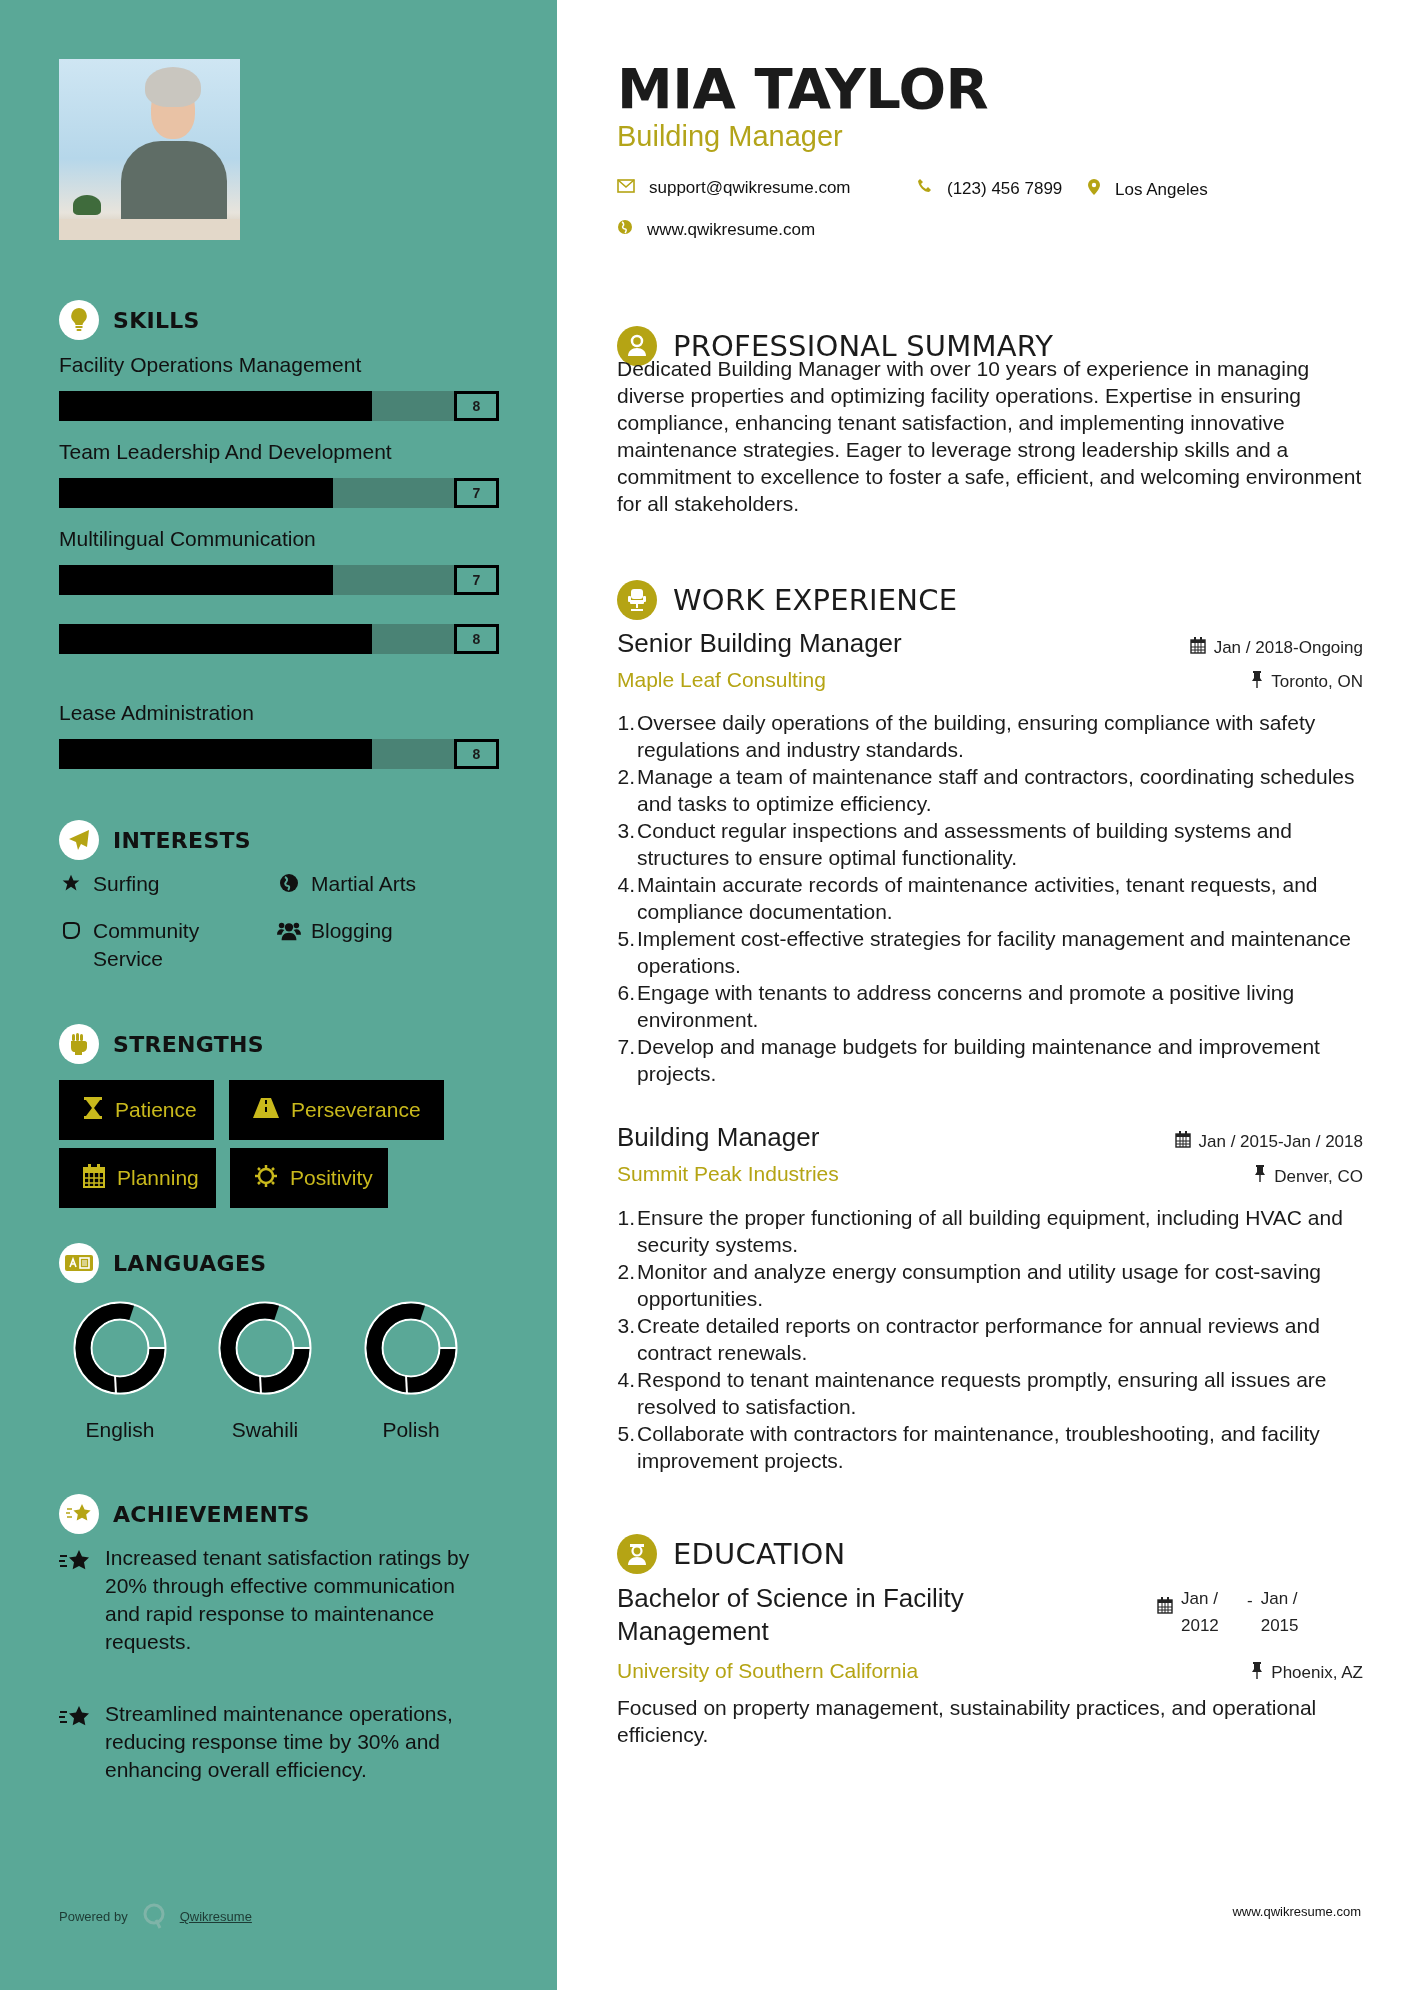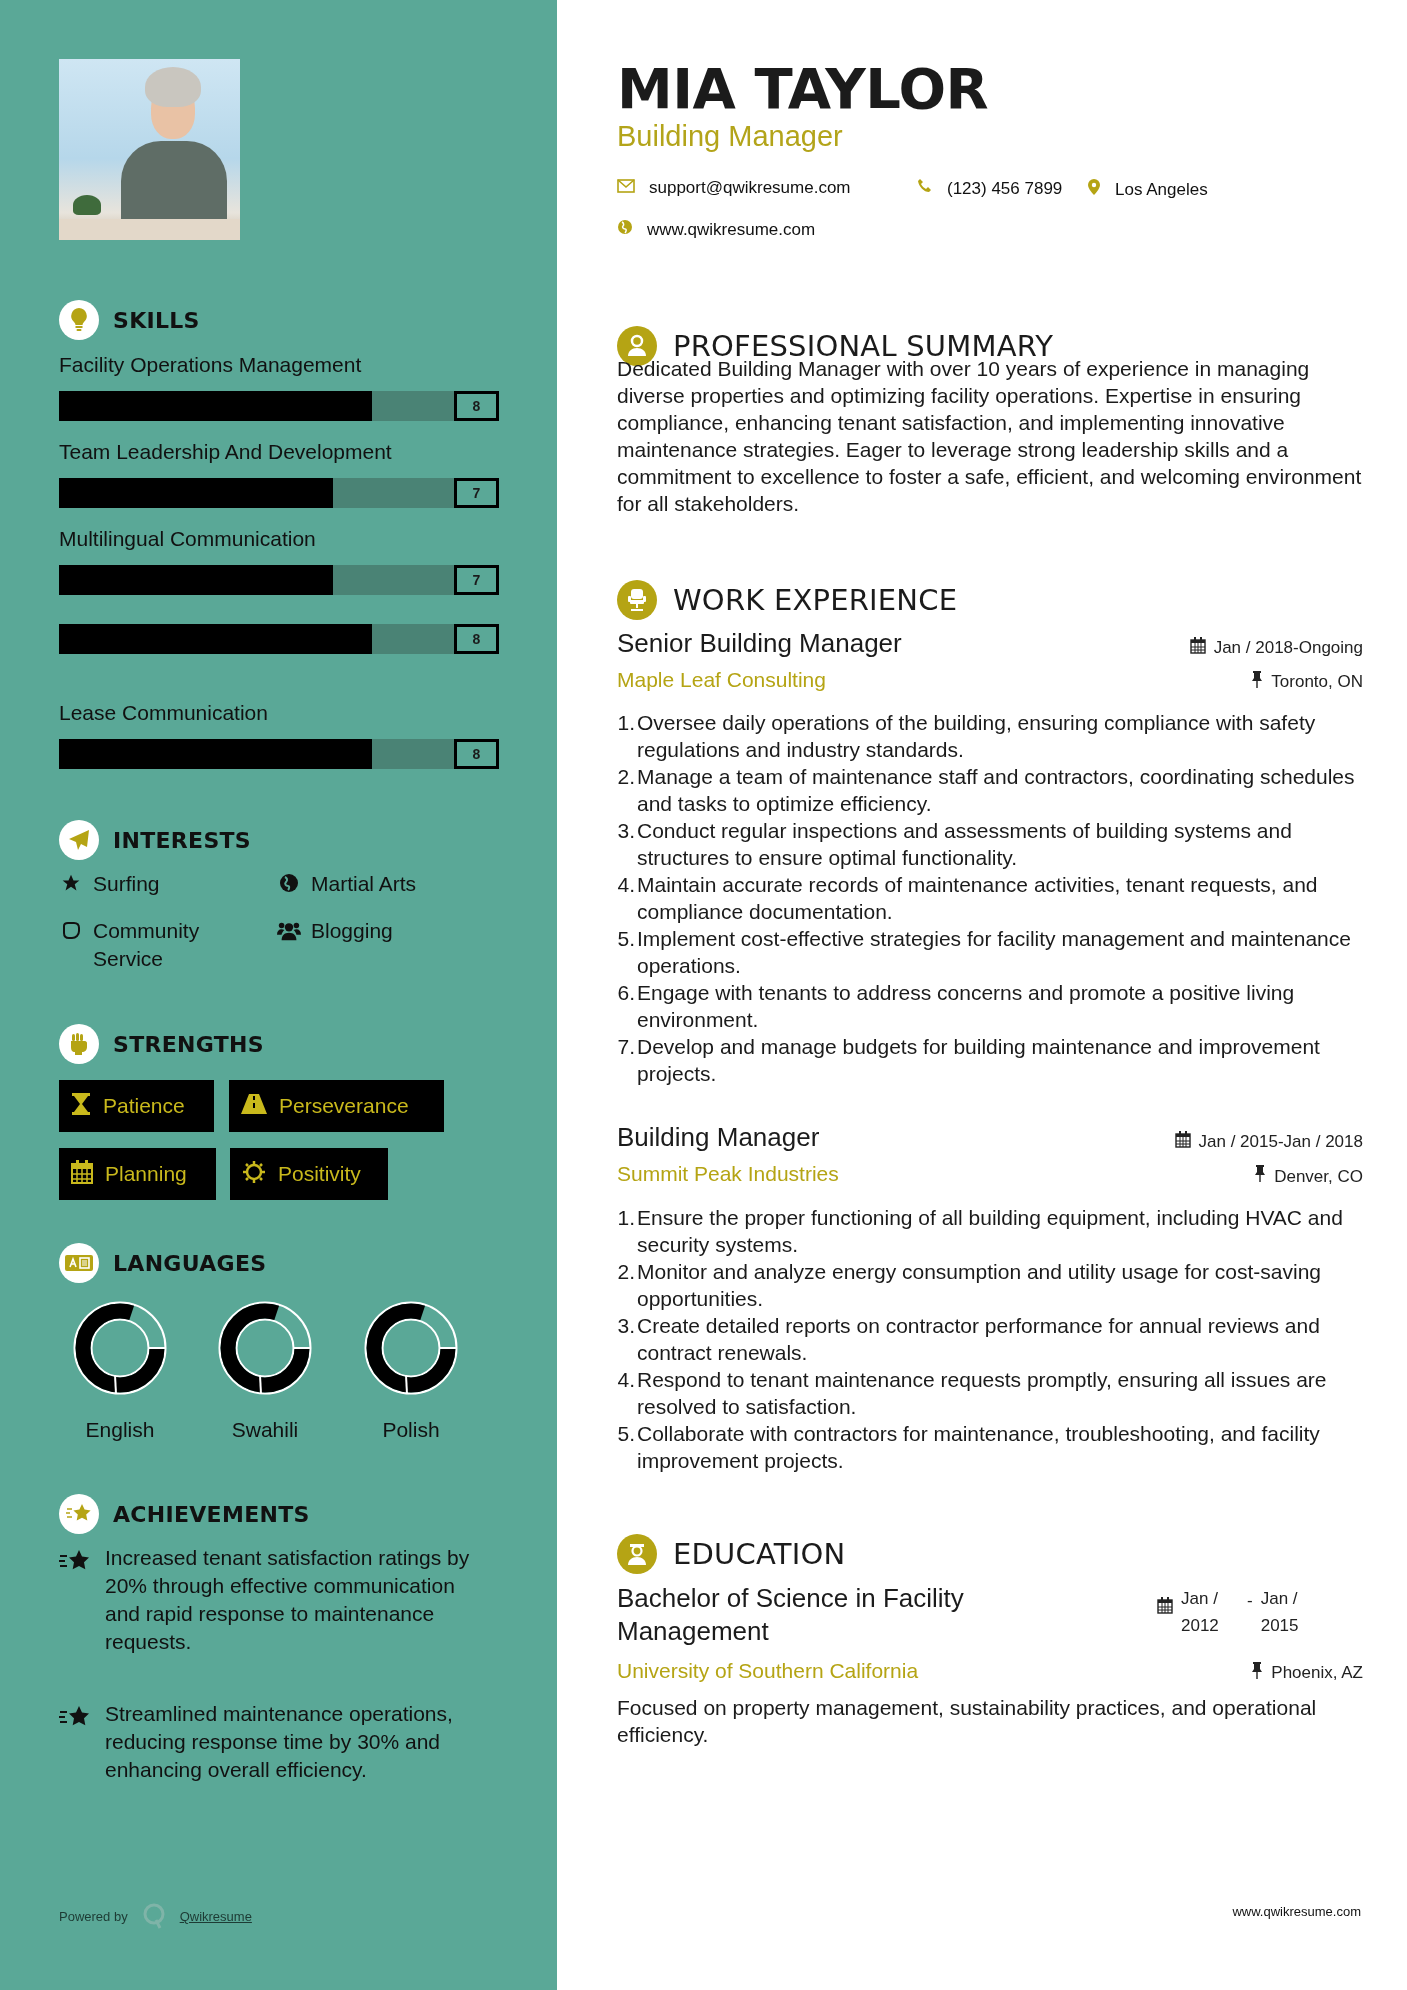--- a/index.html
+++ b/index.html
@@ -24,21 +24,21 @@
   .skill { position: absolute; left: 59px; width: 440px; }
   .skill-name { font-size: 21px; color: #111; height: 28px; line-height: 28px; }
   .skill-bar { position: relative; margin-top: 12px; width: 440px; height: 30px; }
   .skill-track { position: absolute; left: 0; top: 0; width: 395px; height: 30px; background: #4a8375; }
   .skill-fill { position: absolute; left: 0; top: 0; height: 30px; background: #000; }
   .skill-score { position: absolute; left: 395px; top: 0; width: 45px; height: 30px; border: 3px solid #000; background: #5aa897; font-size: 14px; font-weight: bold; display: flex; align-items: center; justify-content: center; }
 
   .interest { position: absolute; display: flex; gap: 10px; font-size: 21px; color: #111; line-height: 28px; }
   .interest .ic { width: 24px; flex: none; display: flex; justify-content: center; padding-top: 3px; }
 
-  .chip { position: absolute; height: 52px; background: #000; color: #c9b91c; font-size: 21px; display: flex; align-items: center; gap: 12px; padding: 0 12px 0 12px; }
+  .chip { position: absolute; height: 60px; background: #000; color: #c9b91c; font-size: 21px; display: flex; align-items: center; gap: 12px; padding: 0 12px 0 24px; }
 
   .lang { position: absolute; width: 120px; text-align: center; }
   .lang-name { font-size: 21px; color: #111; margin-top: 18px; }
 
   .ach { position: absolute; left: 59px; width: 420px; display: flex; gap: 12px; }
   .ach .ic { flex: none; width: 34px; padding-top: 4px; }
   .ach .txt { font-size: 21px; line-height: 28px; color: #111; }
 
   .footer-left { position: absolute; left: 59px; top: 1900px; display: flex; align-items: center; gap: 14px; font-size: 13px; color: #1d3b34; }
   .footer-left .link { text-decoration: underline; }
@@ -112,21 +112,21 @@
     </div>
   </div>
   <div class="skill" style="top:612px;">
     <div class="skill-bar">
       <div class="skill-track"></div>
         <div class="skill-fill" style="width:313px;"></div>
       <div class="skill-score">8</div>
     </div>
   </div>
   <div class="skill" style="top:699px;">
-    <div class="skill-name">Lease Communication</div>
+    <div class="skill-name">Lease Administration</div>
     <div class="skill-bar">
       <div class="skill-track"></div>
         <div class="skill-fill" style="width:313px;"></div>
       <div class="skill-score">8</div>
     </div>
   </div>
 
   <div class="sec-head" style="left:59px; top:820px;">
     <div class="sec-icon">
       <svg width="22" height="22" viewBox="0 0 22 22">

